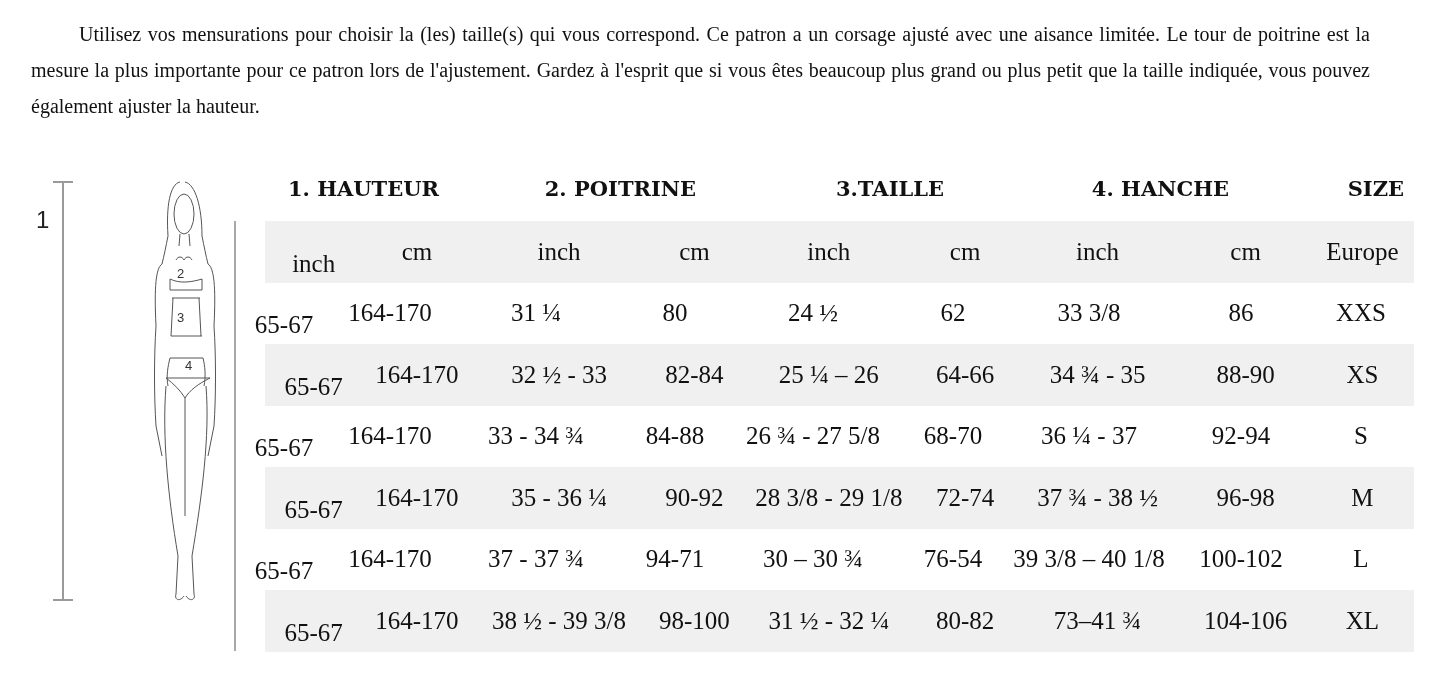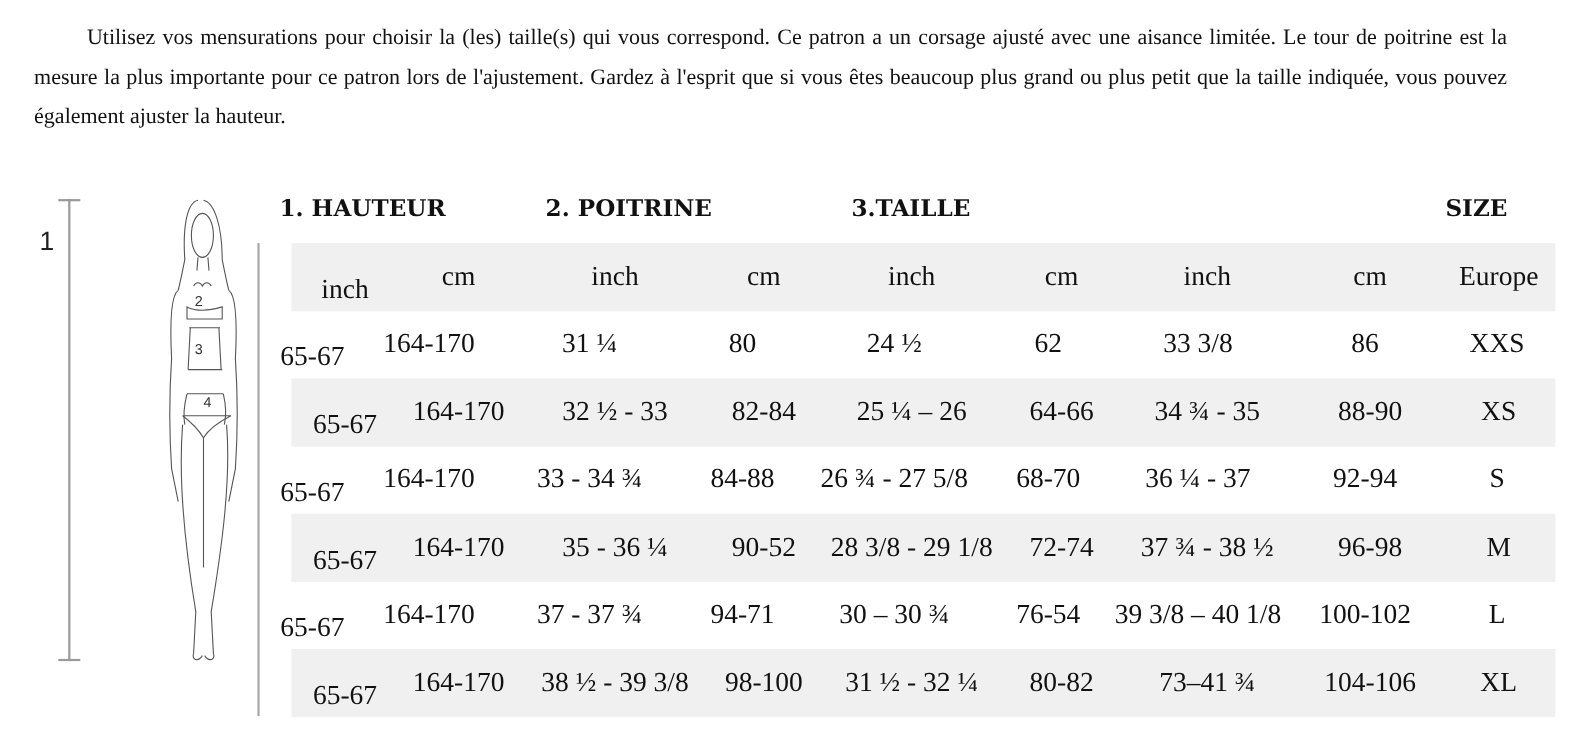--- a/index.html
+++ b/index.html
@@ -4,21 +4,21 @@
 <style>
   html, body { margin:0; padding:0; background:#ffffff; }
   body { width:1445px; height:682px; position:relative; overflow:hidden; font-family:"Liberation Serif", serif; color:#111; }
   .intro { position:absolute; left:31px; top:16px; width:1339px; font-size:20px; line-height:36px; text-align:justify; text-indent:48px; margin:0; }
   .measure-bar { position:absolute; left:62px; top:181px; width:2px; height:420px; background:#9a9a9a; }
   .measure-cap { position:absolute; left:53px; width:20px; height:2px; background:#9a9a9a; }
   .measure-label { position:absolute; left:36px; top:206px; font-family:"Liberation Sans", sans-serif; font-size:24px; color:#222; }
   .figure { position:absolute; left:140px; top:176px; width:95px; height:430px; }
   .table-wrap { position:absolute; left:234px; top:176px; width:1180px; }
   .groups { position:relative; height:45px; }
-  .group { position:absolute; top:0; font-family:"DejaVu Serif", serif; font-weight:bold; font-size:21px; text-align:left; white-space:nowrap; }
+  .group { position:absolute; top:0; font-family:"DejaVu Serif", serif; font-weight:bold; font-size:21px; text-align:right; white-space:nowrap; }
   .vline { position:absolute; left:0; top:45px; width:2px; height:430px; background:#a8a8a8; }
   .row { display:flex; height:61.5px; align-items:center; }
   .row.grey { background:#f0f0f0;margin-left:31px; }
   .cell { font-size:25px; text-align:center; white-space:nowrap; }
   .hdr .cell { font-size:25px; }
   .c0{width:100px} .c1{width:112px} .c2{width:180px} .c3{width:98px} .c4{width:178px}
   .c5{width:102px} .c6{width:170px} .c7{width:134px} .c8{width:106px}
   .c0 span{position:relative; top:12px}
 </style>
 </head>
@@ -45,20 +45,21 @@
   <text x="37" y="102" fill="#333" stroke="none" font-family="Liberation Sans, sans-serif" font-size="13">2</text>
   <text x="37" y="146" fill="#333" stroke="none" font-family="Liberation Sans, sans-serif" font-size="13">3</text>
   <text x="45" y="194" fill="#333" stroke="none" font-family="Liberation Sans, sans-serif" font-size="13">4</text>
 </svg>
 
 <div class="table-wrap">
   <div class="groups">
     <div class="group" style="left:20px;width:185px">1. HAUTEUR</div>
     <div class="group" style="left:262px;width:200px">2. POITRINE</div>
     <div class="group" style="left:540px;width:170px">3.TAILLE</div>
+    <div class="group" style="left:830px;width:165px">4. HANCHE</div>
     <div class="group" style="left:1080px;width:90px">SIZE</div>
   </div>
   <div class="vline"></div>
 
   <div class="row grey hdr">
     <div class="cell c0"><span>inch</span></div>
     <div class="cell c1">cm</div>
     <div class="cell c2">inch</div>
     <div class="cell c3">cm</div>
     <div class="cell c4">inch</div>
@@ -98,21 +99,21 @@
     <div class="cell c4">26 ¾  - 27 5/8</div>
     <div class="cell c5">68-70</div>
     <div class="cell c6">36 ¼  - 37</div>
     <div class="cell c7">92-94</div>
     <div class="cell c8">S</div>
   </div>
   <div class="row grey">
     <div class="cell c0"><span>65-67</span></div>
     <div class="cell c1">164-170</div>
     <div class="cell c2">35 - 36 ¼</div>
-    <div class="cell c3">90-52</div>
+    <div class="cell c3">90-92</div>
     <div class="cell c4">28 3/8 - 29 1/8</div>
     <div class="cell c5">72-74</div>
     <div class="cell c6">37 ¾  -  38 ½</div>
     <div class="cell c7">96-98</div>
     <div class="cell c8">M</div>
   </div>
   <div class="row">
     <div class="cell c0"><span>65-67</span></div>
     <div class="cell c1">164-170</div>
     <div class="cell c2">37 - 37 ¾</div>

